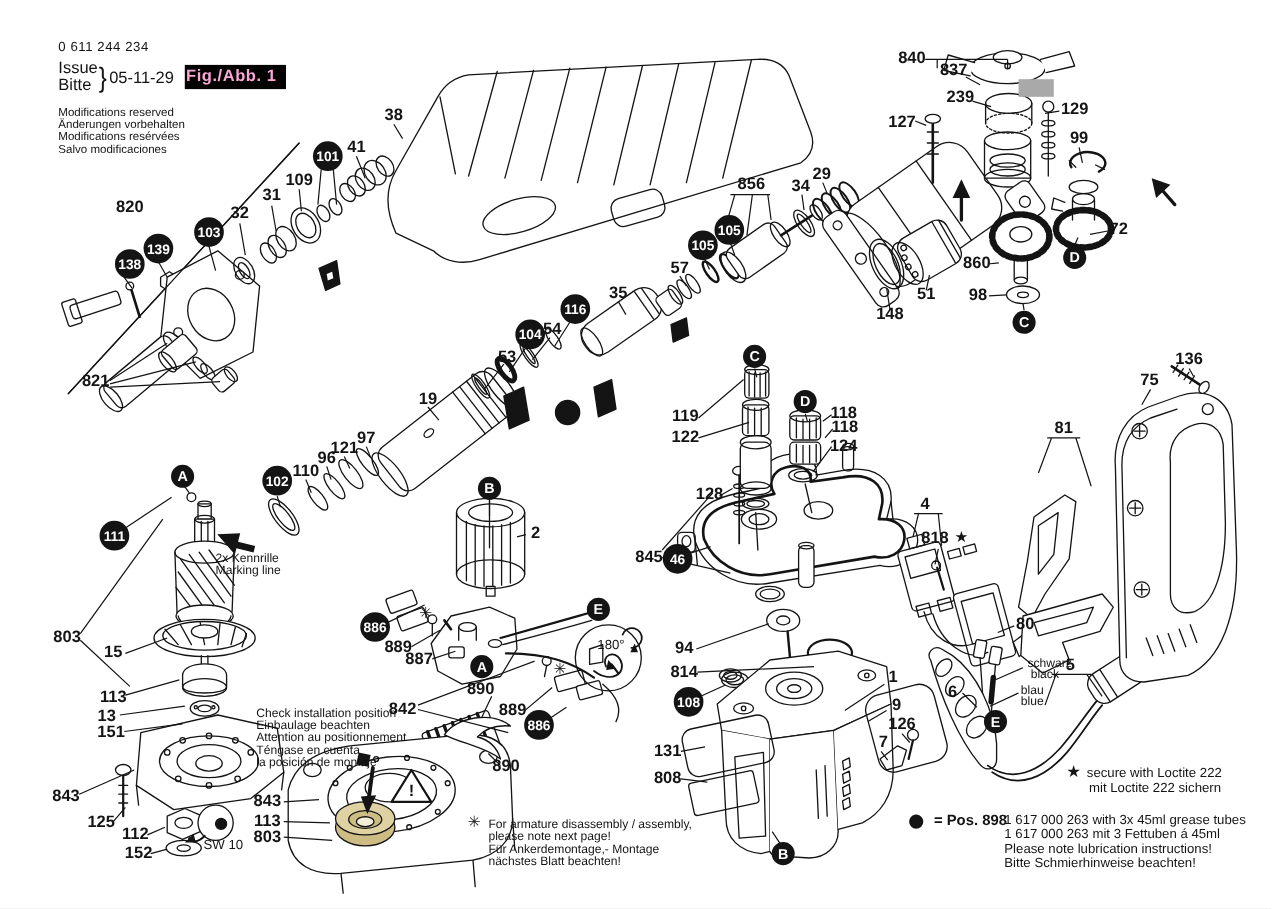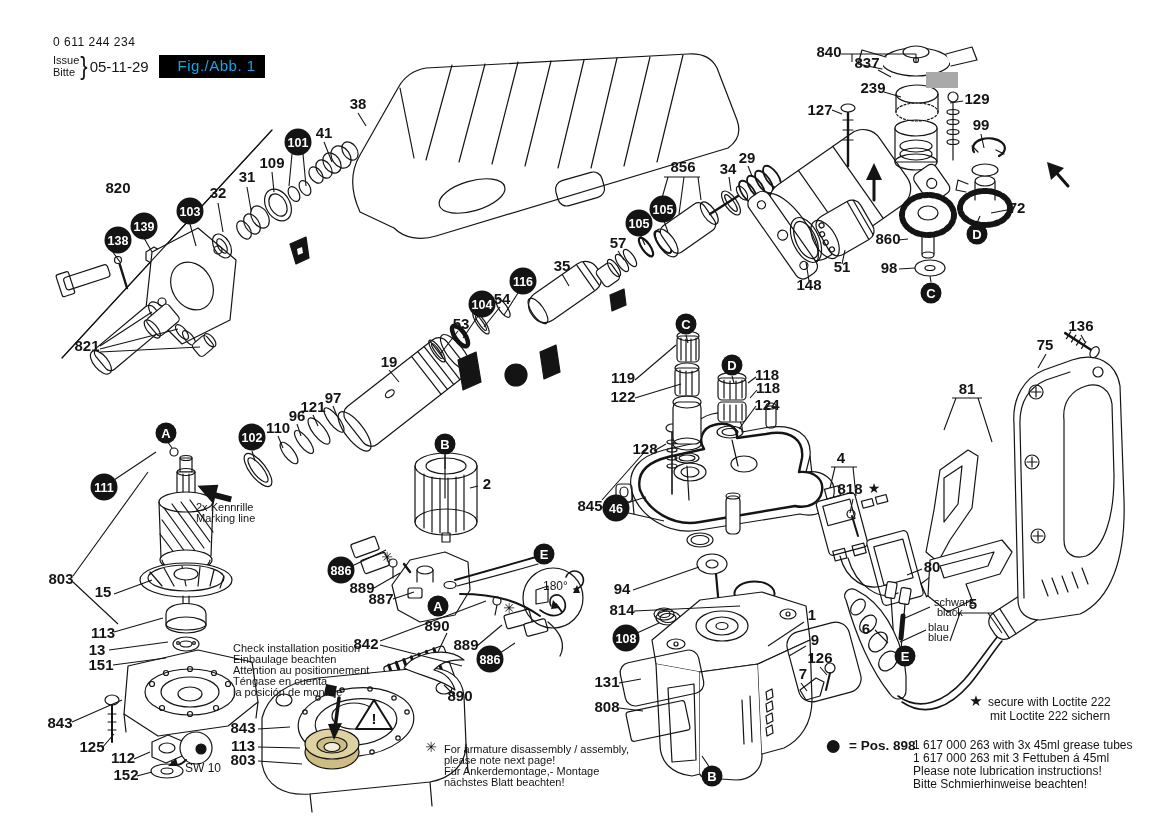--- a/index.html
+++ b/index.html
@@ -2,25 +2,25 @@
 <html><head>
 <meta charset="utf-8">
 <style>
   html,body{margin:0;padding:0;background:#e8e8e8;}
   .stage{position:relative;width:1168px;height:826px;background:#fff;overflow:hidden;
          font-family:"Liberation Sans",sans-serif;color:#141414;}
   .stage svg{position:absolute;left:0;top:0;}
   .hdr{position:absolute;left:53px;top:36px;line-height:1.15;}
   .pn{font-size:12px;letter-spacing:.5px;}
   .issue-row{display:flex;align-items:center;margin-top:4px;}
-  .is-col{display:flex;flex-direction:column;font-size:11px;line-height:1.1;}
+  .is-col{display:flex;flex-direction:column;font-size:15px;line-height:1.1;}
   .brace{font-size:22px;font-weight:400;margin:0 2px 0 1px;transform:scaleY(1.15);}
   .idate{font-size:15px;}
-  .figbox{background:#000;color:#0ea5e9;font-weight:normal;font-size:15px;
-          padding:2px 9px 3px 19px;margin-left:10px;letter-spacing:.5px;}
+  .figbox{background:#000;color:#f9a8d4;font-weight:bold;font-size:15px;
+          padding:2px 9px 3px 1px;margin-left:10px;letter-spacing:.5px;}
   .mods{margin-top:10px;font-size:10.5px;line-height:1.08;}
   
   .plbl{font:bold 15px "Liberation Sans",sans-serif;fill:#141414;text-anchor:middle;}
   .dtxt{font:bold 12.5px "Liberation Sans",sans-serif;fill:#fff;text-anchor:middle;}
   .ltxt{font:bold 13px "Liberation Sans",sans-serif;fill:#fff;text-anchor:middle;}
   .note{font:11px "Liberation Sans",sans-serif;fill:#141414;}
   .noteb{font:bold 13.5px "Liberation Sans",sans-serif;fill:#141414;}
   .note12{font:12px "Liberation Sans",sans-serif;fill:#141414;}
   .sym{fill:#141414;text-anchor:middle;}
   .ink{stroke:#141414;fill:none;stroke-width:1.2;stroke-linejoin:round;stroke-linecap:round;}
@@ -803,15 +803,21 @@
   <div class="pn">0 611 244 234</div>
   <div class="issue-row">
     <div class="is-col">
       <span>Issue</span>
       <span>Bitte</span>
     </div>
     <span class="brace">}</span>
     <span class="idate">05-11-29</span>
     <span class="figbox">Fig./Abb. 1</span>
   </div>
+  <div class="mods">
+    <div>Modifications reserved</div>
+    <div>Änderungen vorbehalten</div>
+    <div>Modifications resérvées</div>
+    <div>Salvo modificaciones</div>
+  </div>
 </div>
 
 </div>
 
 </body></html>

